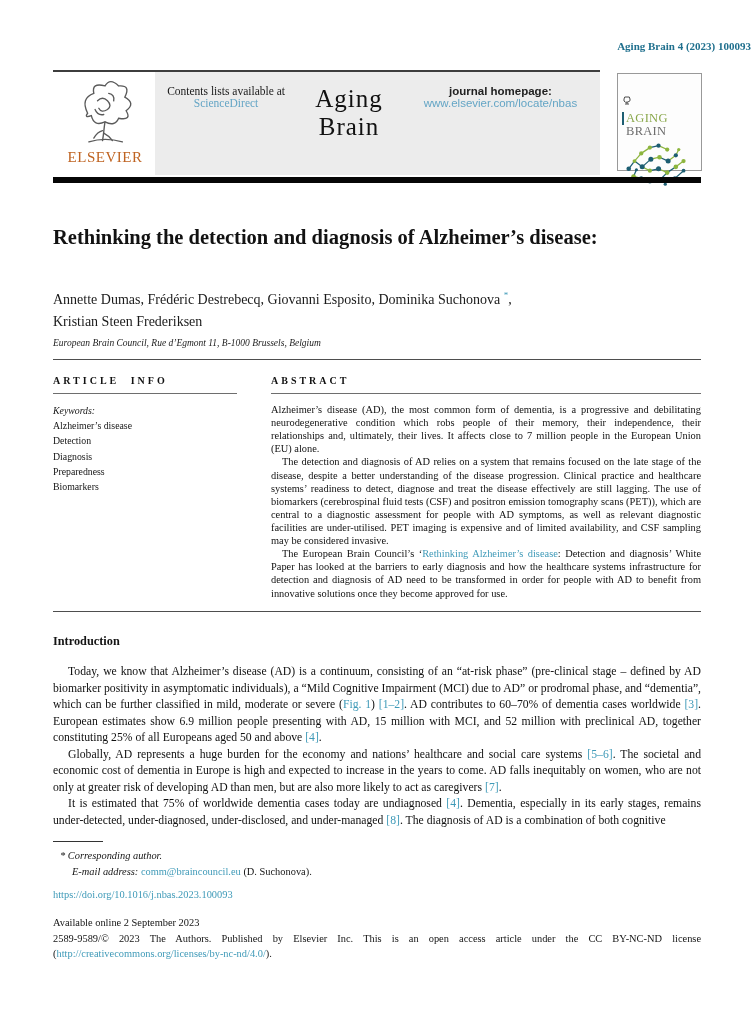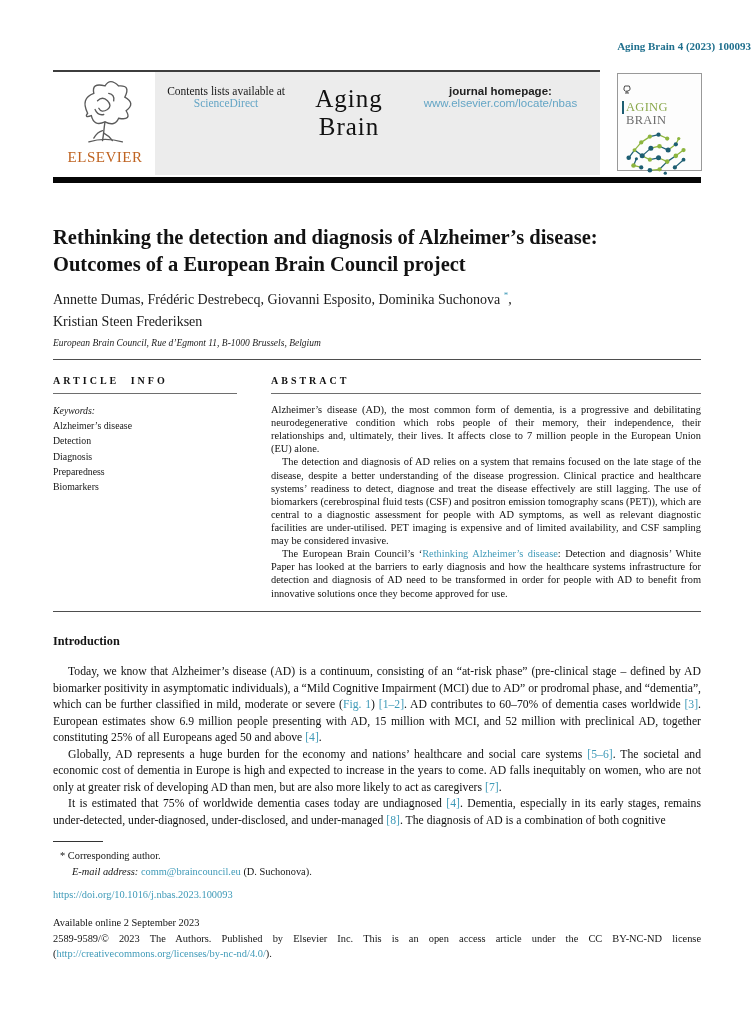--- a/index.html
+++ b/index.html
@@ -28,21 +28,21 @@
             display:flex;justify-content:space-between;
             text-align:center;padding:13px 0 11px;}
   .contents-line{font-size:11.5px;color:#1a1a1a;}
   .sd-link{color:var(--light_blue);}
   .journal-title{font-size:25px;letter-spacing:1px;color:#111;}
   .homepage-line{font-family:"Liberation Sans",sans-serif;font-size:11.5px;color:#222;}
   .hp-label{font-weight:bold;}
   .hp-link{color:var(--light_blue);font-weight:normal;}
 
   .cover{position:absolute;left:617px;top:73px;width:85px;height:98px;background:#fdfdfd;
-         border:1px solid #999;padding:6px 4px;}
+         border:1px solid #999;padding:17px 4px;}
   .cover-title{margin-top:3px;font-size:12.5px;line-height:1.05;letter-spacing:.3px;}
   .cover-aging{display:block;color:var(--cover_green);border-left:2px solid var(--cover_dark);padding-left:2px;}
   .cover-brain{display:block;color:#6e6e6e;padding-left:4px;}
 
   .black-bar{position:absolute;left:53px;top:177px;width:648px;height:6px;background:#060606;}
 
   .title{position:absolute;left:53px;top:224px;width:660px;font-size:20.5px;font-weight:bold;
          line-height:1.34;color:#121212;}
   .authors{position:absolute;left:53px;top:289px;width:648px;font-size:14px;line-height:1.55;color:#1a1a1a;}
   .run-sup{vertical-align:super;font-size:9px;color:var(--link_teal);}
@@ -64,21 +64,21 @@
 
   .intro{position:absolute;left:53px;top:634px;width:648px;}
   .intro-head{font-weight:bold;font-size:12.3px;margin-bottom:15px;}
   .intro p{font-size:11.7px;line-height:1.41;text-align:justify;text-indent:15px;color:#101010;}
 
   .run-link{color:var(--link_teal);}
   .run-italic{font-style:italic;}
 
   .foot-rule{position:absolute;left:53px;top:841px;width:50px;height:1px;background:#333;}
   .footnote{position:absolute;left:53px;top:848px;width:648px;font-size:10.4px;line-height:1.5;}
-  .footnote-line1{padding-left:7px;}
+  .footnote-line1{padding-left:7px;font-style:italic;}
   .footnote-line2{padding-left:19px;}
 
   .doi{position:absolute;left:53px;top:889px;font-size:10.4px;color:var(--link_teal);font-family:Liberation Serif, serif;}
   .received{position:absolute;left:53px;top:903px;font-size:10.4px;}
   .available{position:absolute;left:53px;top:917px;font-size:10.4px;}
   .copyright{position:absolute;left:53px;top:931px;width:648px;font-size:10.4px;line-height:1.45;
              text-align:justify;word-spacing:2.5px;}
 </style>
 </head>
 <body>
@@ -177,21 +177,20 @@
         <circle cx="63" cy="34" r="2.0" fill="#1d5e72"></circle>
         <circle cx="44" cy="48" r="1.7" fill="#1d5e72"></circle>
       </g>
     </svg>
   </div>
 
   <div class="black-bar"></div>
 
   <div class="title">
     <div>Rethinking the detection and diagnosis of Alzheimer’s disease:</div>
-    <div>Outcomes of a European Brain Council project</div>
   </div>
 
   <div class="authors">
     <div><span>Annette Dumas, Frédéric Destrebecq, Giovanni Esposito, Dominika Suchonova </span><span class="run-sup">*</span><span>,</span></div>
     <div>Kristian Steen Frederiksen</div>
   </div>
 
   <div class="affiliation">European Brain Council, Rue d’Egmont 11, B-1000 Brussels, Belgium</div>
 
   <div class="rule rule-1"></div>

